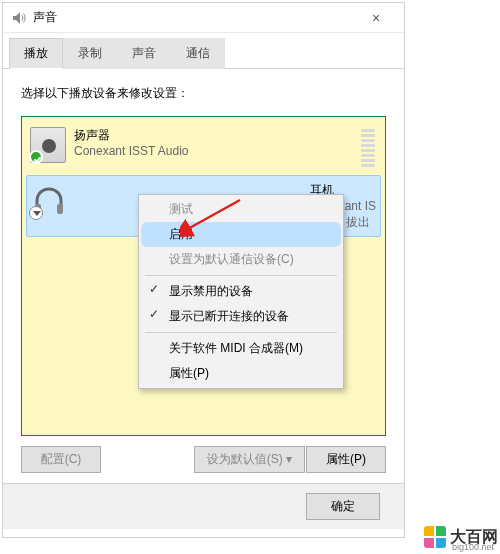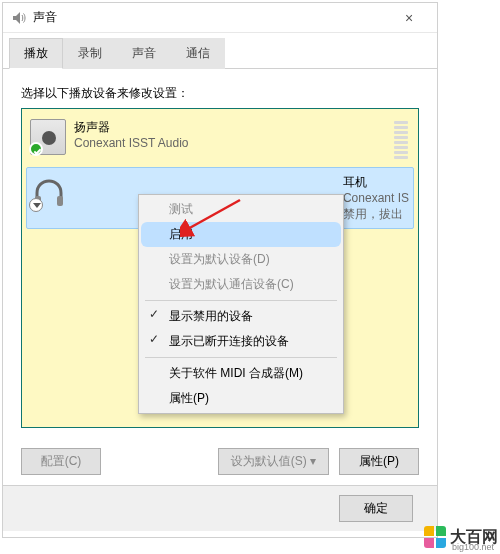--- a/index.html
+++ b/index.html
@@ -1,43 +1,43 @@
 <!DOCTYPE html>
 <html><head>
 <meta charset="utf-8">
 <style>
   * { box-sizing: border-box; margin: 0; padding: 0; font-family: "Microsoft YaHei", "Segoe UI", Tahoma, sans-serif; }
   body { background: #fff; width: 500px; height: 554px; overflow: hidden; position: relative; }
-  .window { width: 436px; height: 536px; position: absolute; left: 2px; top: 2px; background: #fff; border: 1px solid #d0d0d0; }
+  .window { width: 403px; height: 536px; position: absolute; left: 2px; top: 2px; background: #fff; border: 1px solid #d0d0d0; }
   .titlebar { height: 30px; display: flex; align-items: center; padding: 0 8px; border-bottom: 1px solid #e8e8e8; }
   .titlebar .icon { width: 16px; height: 16px; margin-right: 6px; }
   .titlebar .title { font-size: 12px; flex: 1; color: #000; }
   .titlebar .close { width: 40px; height: 28px; display:flex; align-items:center; justify-content:center; color:#555; font-size:14px; }
   .tabs { display: flex; padding: 4px 6px 0 6px; border-bottom: 1px solid #d0d0d0; background:#fff; }
   .tab { font-size: 12px; padding: 6px 14px; border:1px solid transparent; background:#e5e5e5; color:#444; position:relative; bottom:-1px;}
   .tab.active { border:1px solid #d0d0d0; border-bottom:1px solid #fff; color:#000;}
   .content { padding: 16px 18px 10px 18px; }
-  .instr { font-size: 12px; margin-bottom: 6px; }
+  .instr { font-size: 12px; margin-bottom: 14px; }
   .device-list { border:1px solid #0f766e; height: 320px; background:#fef9c3; padding:4px; }
   .device { display:flex; align-items:flex-start; padding:6px 4px; }
   .device .dev-icon { width:36px; height:36px; margin-right:8px; position:relative; flex-shrink:0;}
   .dev-icon.speaker { border:1px solid #999; background:linear-gradient(#e9e9e9,#d5d5d5); border-radius:2px; }
   .dev-icon.speaker::after { content:""; position:absolute; width:14px; height:14px; border-radius:50%; background:#555; left:11px; top:11px; }
   .check-badge { position:absolute; bottom:-2px; left:-2px; width:14px; height:14px; background:#2ba92b; border-radius:50%; border:2px solid #fff; }
   .check-badge::after{content:"";position:absolute;left:3px;top:5px;width:5px;height:2px;border-left:2px solid #fff;border-bottom:2px solid #fff;transform:rotate(-45deg);}
   .dev-icon.headphone svg { width:36px; height:36px; }
   .down-badge { position:absolute; bottom:-2px; left:-2px; width:14px; height:14px; background:#fff; border:1px solid #888; border-radius:50%; }
   .down-badge::after{content:"";position:absolute;left:3px;top:4px;border-left:4px solid transparent;border-right:4px solid transparent;border-top:5px solid #555;}
   .dev-text { font-size:12px; line-height:16px; }
   .dev-text .name { color:#000; }
   .dev-text .sub { color:#666; }
   .device.selected { background:#cce8ff; border:1px solid #99ccf3; border-radius:2px;justify-content:space-between;}
   .levels { width:18px; height:42px; margin-left:auto; display:flex; flex-direction:column; justify-content:flex-end; gap:2px; padding:2px;}
   .levels div{height:3px;background:#d9d9d9;border-radius:1px;}
-  .btn-row { display:flex; gap:10px; margin-top:20px; }
+  .btn-row { display:flex; gap:1px; margin-top:10px; }
   .btn-row .spacer { flex:1; }
   .btn { font-size:12px; padding:4px 12px; border:1px solid #adadad; background:#e1e1e1; min-width:80px; text-align:center;}
   .btn.disabled { color:#888; }
   .dlg-buttons { border-top:1px solid #d0d0d0; height:46px; display:flex; align-items:center; justify-content:flex-end; gap:8px; padding:0 24px; background:#f0f0f0;}
   .dlg-buttons .btn { min-width:74px; padding:4px 16px; color:#000;}
   
   .ctx { position:absolute; left:138px; top:194px; width:206px; background:#f2f2f2; border:1px solid #bfbfbf; box-shadow:2px 3px 6px rgba(0,0,0,0.25); padding:2px; font-size:12px;}
   .ctx .mi { padding:4px 8px 4px 28px; position:relative; color:#000;}
   .ctx .mi.disabled { color:#8a8a8a; }
   .ctx .mi.hover { background:#bfe0ff;border-radius:6px; }
@@ -127,21 +127,20 @@
   </div>
 
   <div class="dlg-buttons">
     <div class="btn">确定</div>
   </div>
 </div>
 
 <div class="ctx">
   <div class="mi disabled">测试</div>
   <div class="mi hover">启用</div>
-  <div class="mi disabled">设置为默认设备(D)</div>
   <div class="mi disabled">设置为默认通信设备(C)</div>
   <div class="sep"></div>
   <div class="mi chk">显示禁用的设备</div>
   <div class="mi chk">显示已断开连接的设备</div>
   <div class="sep"></div>
   <div class="mi">关于软件 MIDI 合成器(M)</div>
   <div class="mi">属性(P)</div>
 </div>
 
 <svg class="arrow" width="70" height="50">

